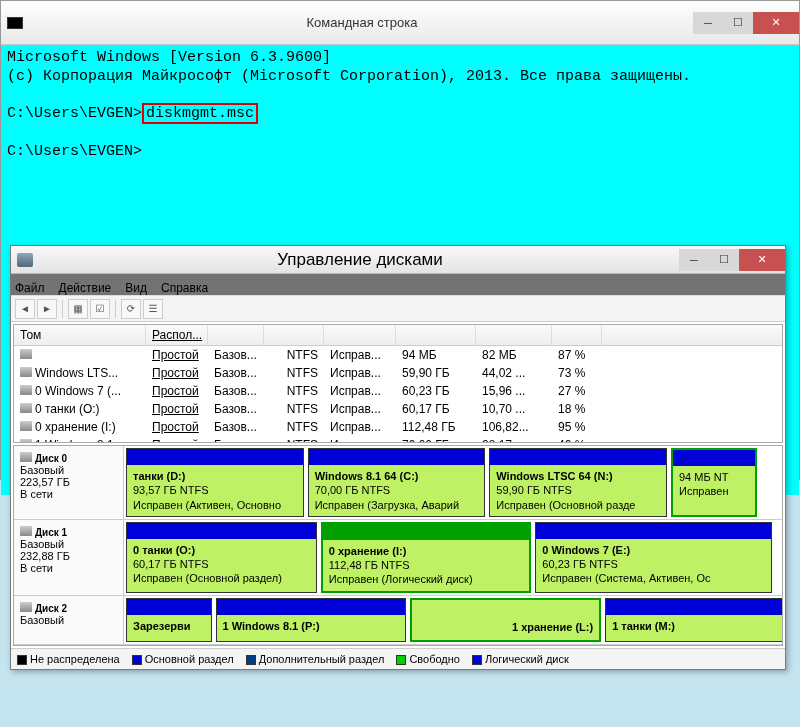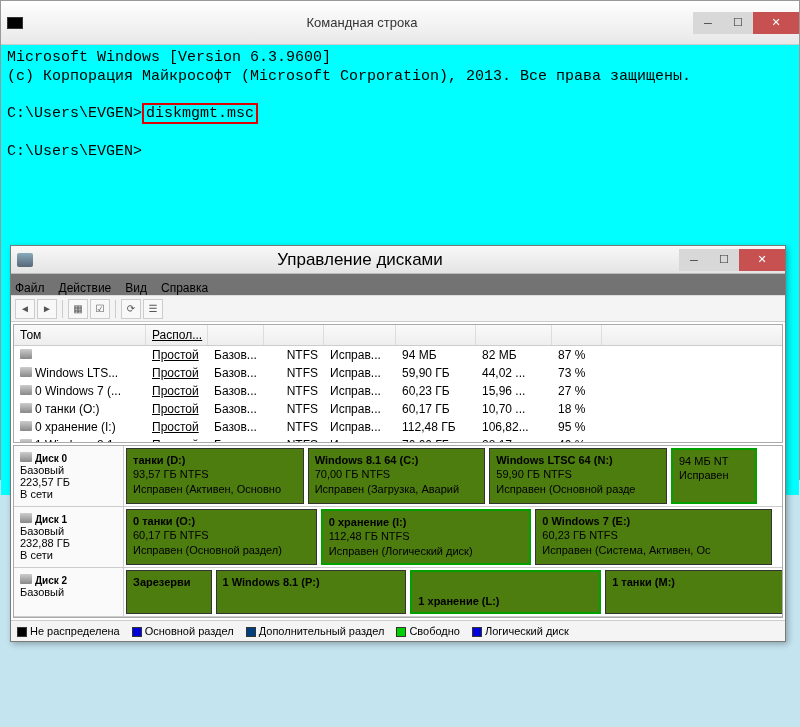--- a/index.html
+++ b/index.html
@@ -42,21 +42,21 @@
 .col-cap { width: 80px; }
 .col-free { width: 76px; }
 .col-pct { width: 50px; }
 
 
 .disk-pane { border: 1px solid #aaa; margin: 2px; max-height: 232px; overflow-y: auto; overflow-x: hidden; }
 .disk-row { display: flex; border-bottom: 1px solid #ccc; }
 .disk-label { width: 110px; padding: 6px; border-right: 1px solid #ccc; background: #fafafa; font-size: 11px; }
 .disk-label .dname { font-weight: bold; font-size: 10px; }
 .disk-parts { flex: 1; display: flex; padding: 0; }
-.partition { border: 1px solid #333; margin: 2px; display: flex; flex-direction: row; font-size: 11px; background: #4d7c0f; }
+.partition { border: 1px solid #333; margin: 2px; display: flex; flex-direction: column; font-size: 11px; background: #bef264; }
 .part-header { height: 16px; }
 .part-body { padding: 4px 6px; line-height: 1.3; }
 .part-name { font-weight: bold; }
 .hdr-blue { background: #0000d8; }
 .hdr-green { background: #00a000; }
 .border-green { border: 2px solid #00a000 !important; }
 
 
 .legend { background: #f4f4f4; border-top: 1px solid #ccc; padding: 4px 6px; font-size: 11px; display: flex; gap: 12px; align-items: center; flex-wrap: wrap; }
 .legend-sw { width: 10px; height: 10px; display: inline-block; border: 1px solid #333; margin-right: 3px; vertical-align: middle; }

